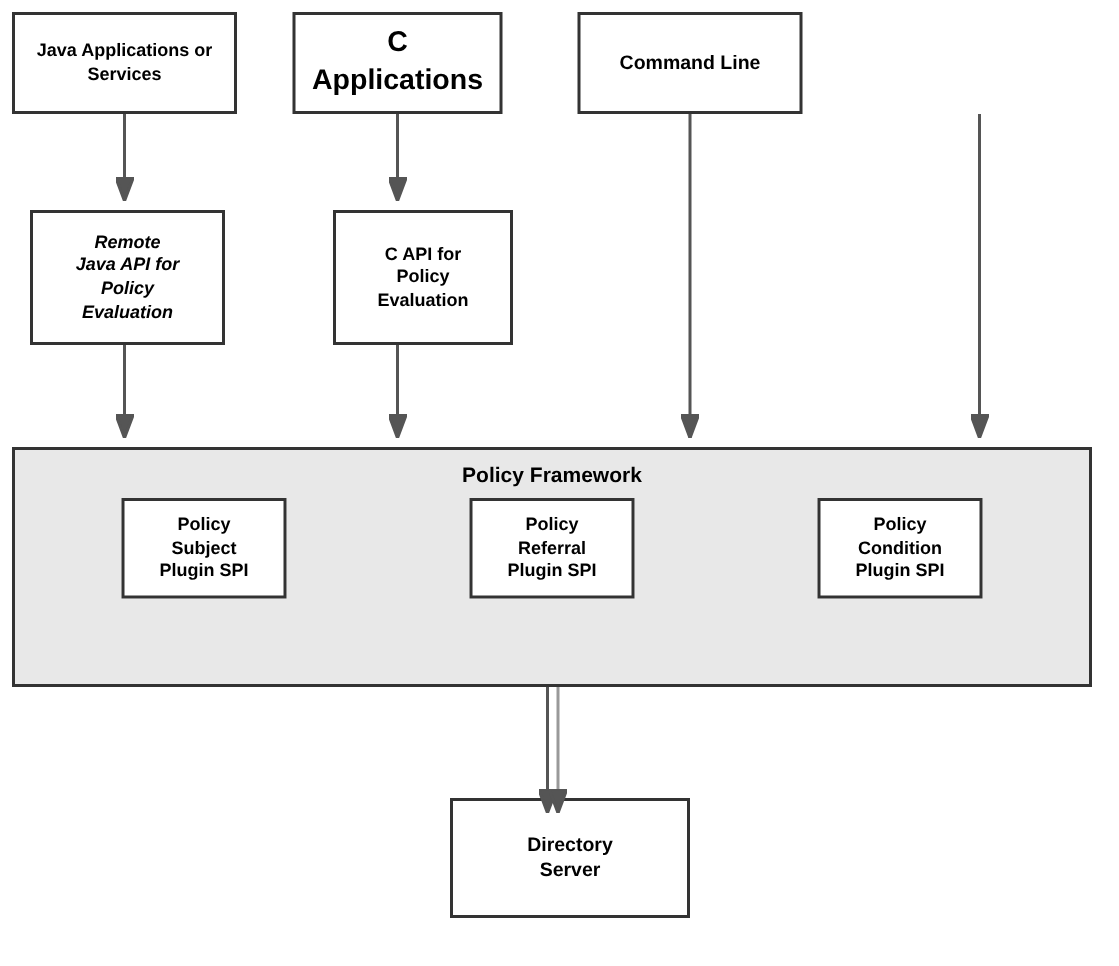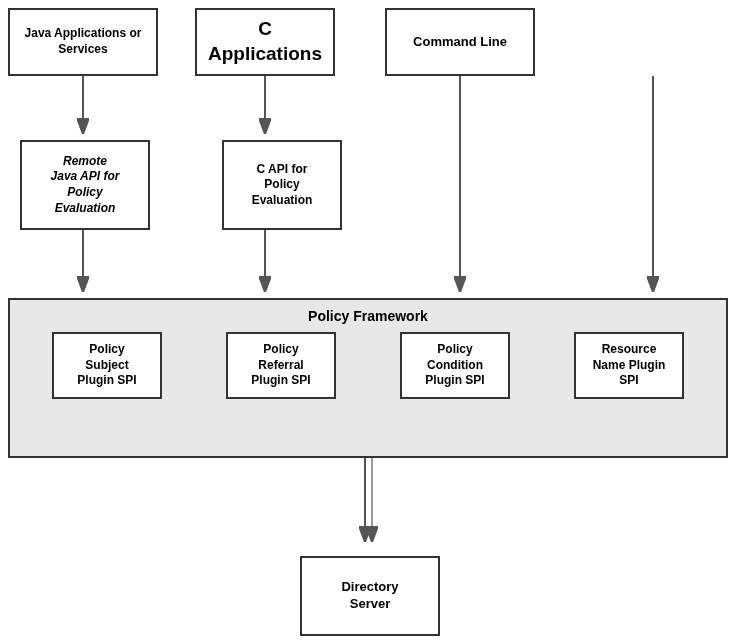--- a/index.html
+++ b/index.html
@@ -112,25 +112,24 @@
   <div class="box" style="left: 210px; top: 140px; width: 120px; height: 90px; font-size:12px;margin-left:12px;">
     C API for<br>Policy<br>Evaluation
   </div>
 
   <div class="framework-box" style="left: 8px; top: 298px; width: 720px; height: 160px;">
     <div class="framework-label">Policy Framework</div>
     <div class="framework-inner">
       <div class="inner-box">Policy<br>Subject<br>Plugin SPI</div>
       <div class="inner-box">Policy<br>Referral<br>Plugin SPI</div>
       <div class="inner-box">Policy<br>Condition<br>Plugin SPI</div>
-      <div class="inner-box">Resource<br>Name Plugin<br>SPI</div>
     </div>
   </div>
 
-  <div class="box" style="left: 300px; top: 556px; width: 140px; height: 80px; font-size:13px;">
+  <div class="box" style="left: 300px; top: 532px; width: 160px; height: 80px; font-size:13px;">
     Directory<br>Server
   </div>
 
   <svg class="arrows">
     <defs>
       <marker id="arrowhead" markerWidth="8" markerHeight="6" refX="8" refY="3" orient="auto">
         <polygon points="0 0, 8 3, 0 6" fill="#555"></polygon>
       </marker>
     </defs>
 

